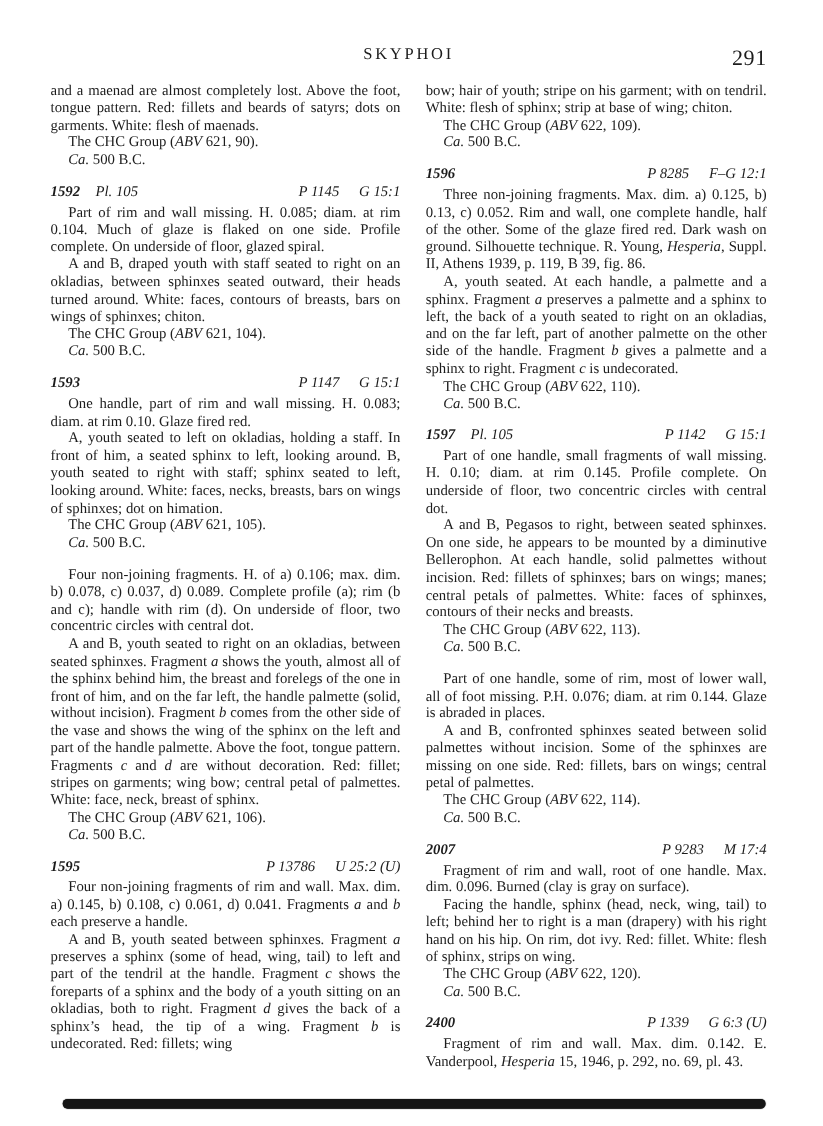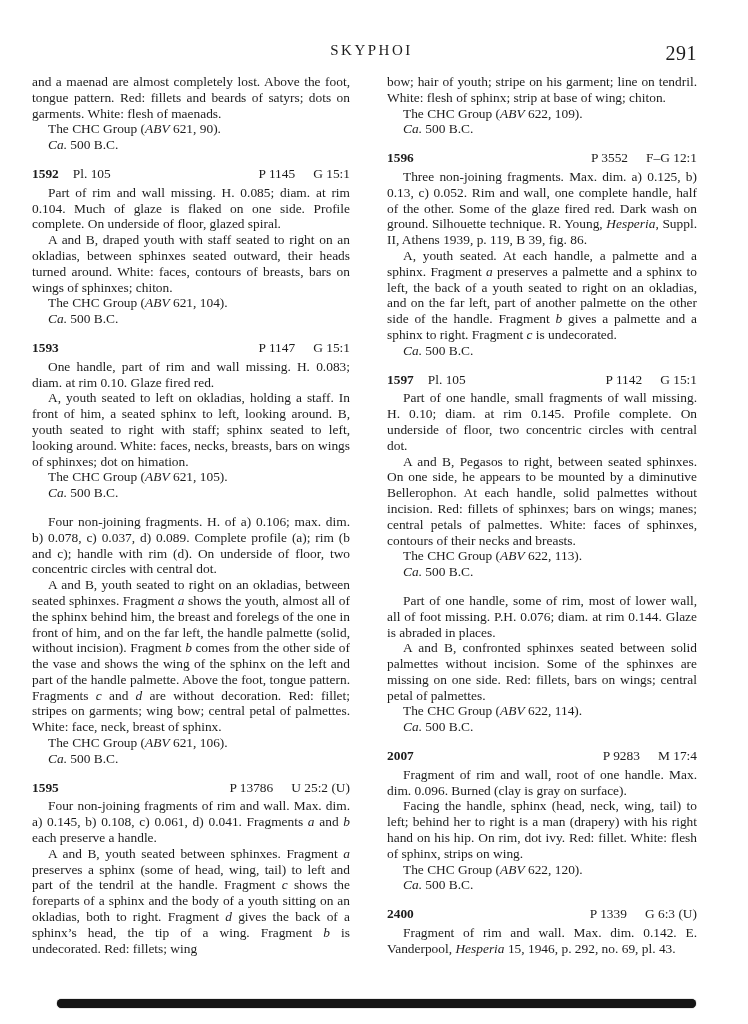--- a/index.html
+++ b/index.html
@@ -17,32 +17,32 @@
     position: absolute; left: 0; right: 0; text-align: center;
     font-size: 15px; letter-spacing: 2.5px;
   }
   .page-number { position: absolute; right: 0; top: 0; font-size: 20px; letter-spacing: 0.5px; }
 
   .column {
     position: absolute; top: 74px;
     font-size: 13.4px; line-height: 15.8px;
     text-align: justify;
   }
-  .col-left  { left: 32px;  width: 318px; }
+  .col-left  { left: 46px;  width: 318px; }
   .col-right { left: 387px; width: 310px; }
 
   p { margin: 0; }
   .body-text { text-indent: 16px; }
   .no-indent { text-indent: 0; }
   .attribution, .date-line { padding-left: 16px; text-align: left; }
 
   .entry { margin-top: 13px; }
   .entry-head {
     display: flex; justify-content: space-between; align-items: flex-start;
-    margin-bottom: 3px; text-align: left;
+    margin-bottom: 3px; text-align: left; font-style: italic;
   }
   .entry-num { font-weight: bold; }
   .entry-plate { margin-left: 14px; }
   .entry-plate:empty { margin-left: 0; }
   .entry-grid { margin-left: 18px; }
 
   .bottom-bar {
     position: absolute;
     left: 57px; top: 999px;
     width: 639px; height: 9px;
@@ -102,32 +102,33 @@
         <span><span class="entry-num">1595</span><span class="entry-plate"></span></span>
         <span><span class="entry-inv">P 13786</span><span class="entry-grid">U 25:2 (U)</span></span>
       </div>
       <p class="body-text">Four non-joining fragments of rim and wall. Max. dim. a) 0.145, b) 0.108, c) 0.061, d) 0.041. Fragments <i>a</i> and <i>b</i> each preserve a handle.</p>
       <p class="body-text">A and B, youth seated between sphinxes. Fragment <i>a</i> preserves a sphinx (some of head, wing, tail) to left and part of the tendril at the handle. Fragment <i>c</i> shows the foreparts of a sphinx and the body of a youth sitting on an okladias, both to right. Fragment <i>d</i> gives the back of a sphinx’s head, the tip of a wing. Fragment <i>b</i> is undecorated. Red: fillets; wing</p>
     </div>
   </div>
 
   <div class="column col-right">
     <div>
-      <p class="body-text no-indent">bow; hair of youth; stripe on his garment; line on tendril. White: flesh of sphinx; strip at base of wing; chiton.</p>
+      <p class="body-text no-indent">bow; hair of youth; stripe on his garment; with on tendril. White: flesh of sphinx; strip at base of wing; chiton.</p>
       <p class="attribution">The CHC Group (<i>ABV</i> 622, 109).</p>
       <p class="date-line"><i>Ca.</i> 500 B.C.</p>
     </div>
 
     <div class="entry">
       <div class="entry-head">
         <span><span class="entry-num">1596</span><span class="entry-plate"></span></span>
-        <span><span class="entry-inv">P 3552</span><span class="entry-grid">F–G 12:1</span></span>
+        <span><span class="entry-inv">P 8285</span><span class="entry-grid">F–G 12:1</span></span>
       </div>
       <p class="body-text">Three non-joining fragments. Max. dim. a) 0.125, b) 0.13, c) 0.052. Rim and wall, one complete handle, half of the other. Some of the glaze fired red. Dark wash on ground. Silhouette technique. R. Young, <i>Hesperia</i>, Suppl. II, Athens 1939, p. 119, B 39, fig. 86.</p>
       <p class="body-text">A, youth seated. At each handle, a palmette and a sphinx. Fragment <i>a</i> preserves a palmette and a sphinx to left, the back of a youth seated to right on an okladias, and on the far left, part of another palmette on the other side of the handle. Fragment <i>b</i> gives a palmette and a sphinx to right. Fragment <i>c</i> is undecorated.</p>
+      <p class="attribution">The CHC Group (<i>ABV</i> 622, 110).</p>
       <p class="date-line"><i>Ca.</i> 500 B.C.</p>
     </div>
 
     <div class="entry">
       <div class="entry-head">
         <span><span class="entry-num">1597</span><span class="entry-plate">Pl. 105</span></span>
         <span><span class="entry-inv">P 1142</span><span class="entry-grid">G 15:1</span></span>
       </div>
       <p class="body-text">Part of one handle, small fragments of wall missing. H. 0.10; diam. at rim 0.145. Profile complete. On underside of floor, two concentric circles with central dot.</p>
       <p class="body-text">A and B, Pegasos to right, between seated sphinxes. On one side, he appears to be mounted by a diminutive Bellerophon. At each handle, solid palmettes without incision. Red: fillets of sphinxes; bars on wings; manes; central petals of palmettes. White: faces of sphinxes, contours of their necks and breasts.</p>

